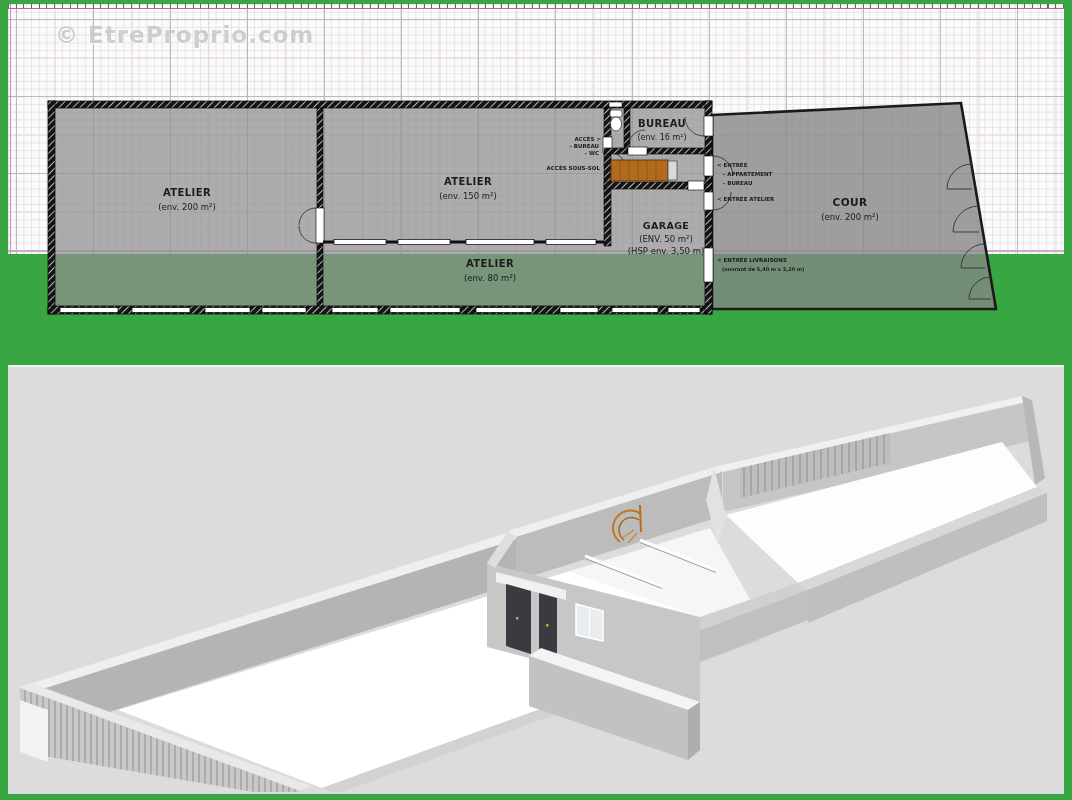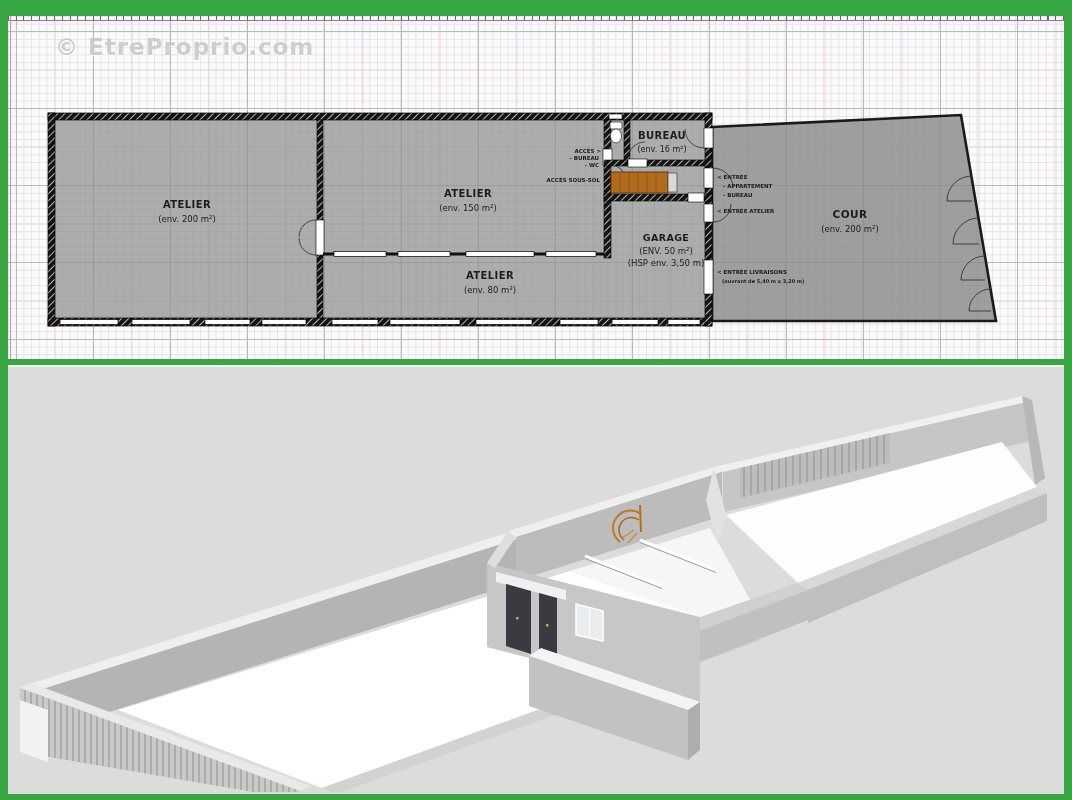--- a/index.html
+++ b/index.html
@@ -3,21 +3,21 @@
 <meta charset="utf-8">
 <style>
   html,body{margin:0;padding:0;}
   body{
     width:1072px;height:800px;position:relative;overflow:hidden;
     background:#38a743; 
     font-family:"DejaVu Sans","Liberation Sans",sans-serif;
   }
   
   .pane-plan{
-    position:absolute;left:8px;top:16px;width:1056px;height:351px;
+    position:absolute;left:8px;top:4px;width:1056px;height:250px;
     background-color:#fbfbfb;
     background-image:
       linear-gradient(to right,#b9b9c2 1px,transparent 1px),
       linear-gradient(to bottom,#b9b9c2 1px,transparent 1px),
       linear-gradient(to right,#ecd3e2 1px,transparent 1px),
       linear-gradient(to bottom,#ecd3e2 1px,transparent 1px),
       linear-gradient(to right,#e4e4ea 1px,transparent 1px),
       linear-gradient(to bottom,#e4e4ea 1px,transparent 1px);
     background-size:77px 77px,77px 77px,38.5px 38.5px,38.5px 38.5px,7.7px 7.7px,7.7px 7.7px;
     background-position:8px 15px,8px 15px,8px 15px,8px 15px,0 0,0 0;

